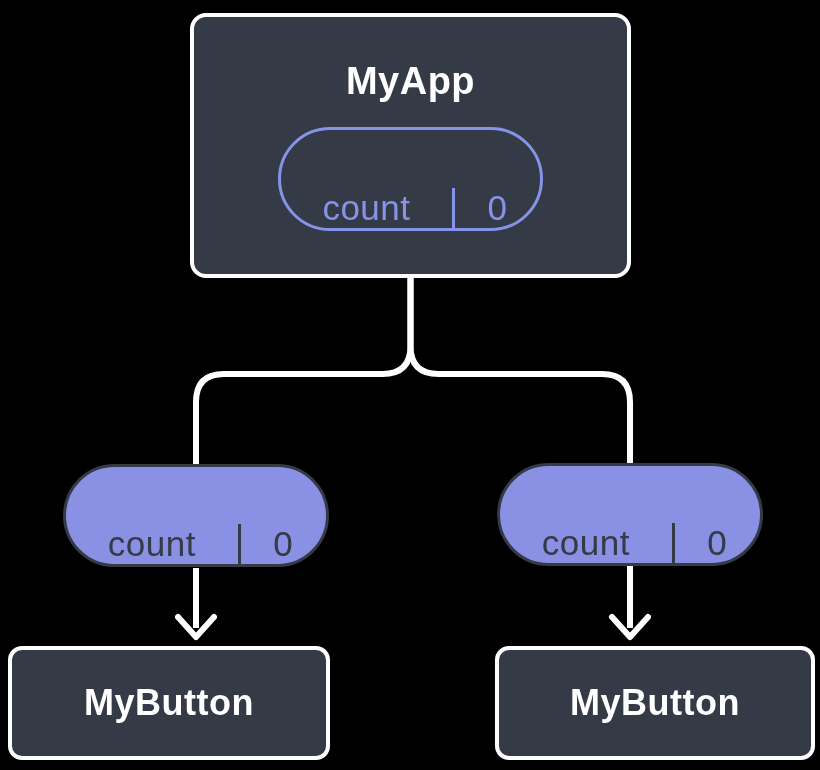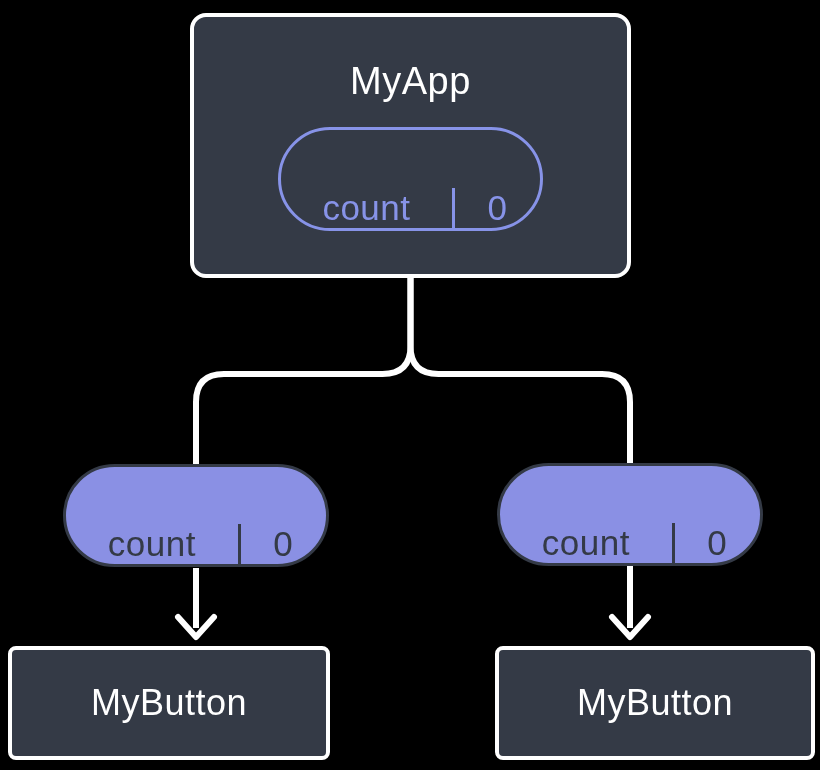--- a/index.html
+++ b/index.html
@@ -51,21 +51,21 @@
     border-radius: 16px;
     display: flex;
     flex-direction: column;
     align-items: center;
     justify-content: center;
     gap: 24px;
   }
 
   .node-title {
     font-size: 38px;
-    font-weight: 400;
+    font-weight: 700;
     letter-spacing: 0.5px;
     color: var(--title-text);
   }
 
   .pill {
     display: flex;
     align-items: flex-end;
     border-radius: 999px;
     font-size: 35px;
     letter-spacing: 0.5px;
@@ -89,21 +89,21 @@
     position: absolute;
     width: 266px; height: 103px;
     background: var(--state-pill-fill);
     border: 3px solid var(--node-fill);
     color: var(--node-fill);
   }
   .pill-left  { left: 63px;  top: 464px; }
   .pill-right { left: 497px; top: 463px; }
 
   .button-box {
-    border-radius: 8px;
+    border-radius: 14px;
     display: flex;
     align-items: center;
     justify-content: center;
   }
   .button-box .node-title { font-size: 36px; }
   .button-left  { left: 8px;   top: 646px; width: 322px; height: 114px; }
   .button-right { left: 495px; top: 646px; width: 320px; height: 114px; }
 </style>
 </head>
 <body>

